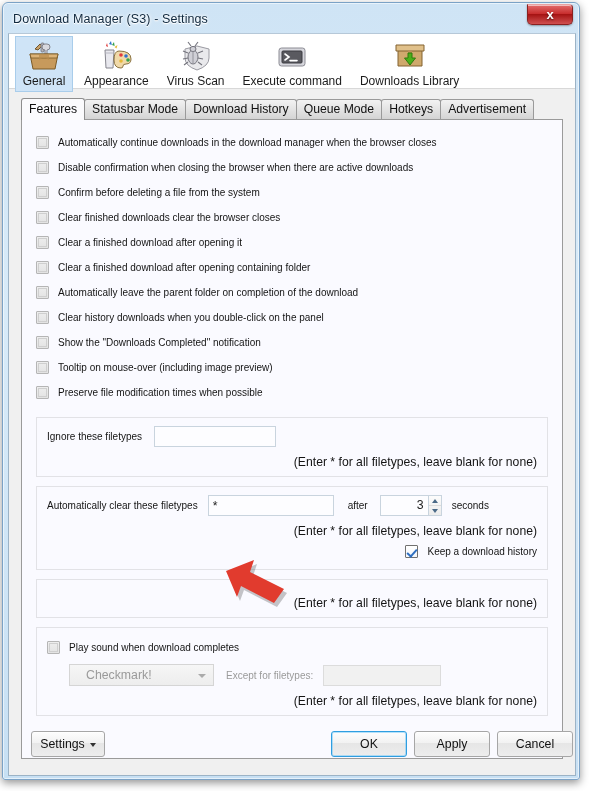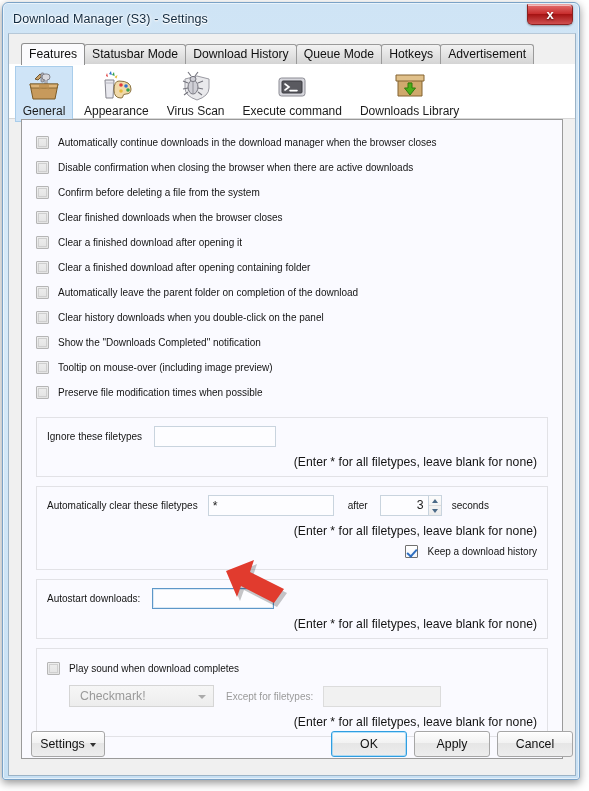--- a/index.html
+++ b/index.html
@@ -259,21 +259,21 @@
   .arr-up, .arr-dn { width:0;height:0;border-left:3px solid transparent;border-right:3px solid transparent; }
   .arr-up { border-bottom: 4px solid #4a6a88; }
   .arr-dn { border-top: 4px solid #4a6a88; }
 
   
   .combo {
     width: 145px; height: 22px;
     border: 1px solid #d5d5d5;
     background: linear-gradient(to bottom,#f6f6f6,#ededed);
     display: flex; align-items: center;
-    padding-left: 10px;
+    padding-left: 16px;
     font-size: 12.3px;
     color: #9a9a9a;
     position: relative;
     cursor: default;
   }
   .combo .caret {
     position: absolute; right: 7px; top: 9px;
     width:0;height:0;
     border-left:4px solid transparent;border-right:4px solid transparent;
     border-top:4px solid #aaaaaa;
@@ -329,29 +329,20 @@
 <div id="window">
 
   <div id="titlebar">
     <span id="title-text">Download Manager (S3) - Settings</span>
     <div id="close-button">
       <span>x</span>
     </div>
   </div>
 
   <div id="client">
-
-    <div id="tabstrip">
-      <div class="tab active"><span>Features</span></div>
-      <div class="tab"><span>Statusbar Mode</span></div>
-      <div class="tab"><span>Download History</span></div>
-      <div class="tab"><span>Queue Mode</span></div>
-      <div class="tab"><span>Hotkeys</span></div>
-      <div class="tab"><span>Advertisement</span></div>
-    </div>
 
     <div id="toolbar">
 
       <div class="tool selected">
         <span class="glyph">
           <svg width="34" height="32" viewBox="0 0 34 32">
             <path d="M8 9 L13 4 L15 6 L11 10 Z" fill="#c9a26b" stroke="#6f5530" stroke-width="1"></path>
             <rect x="14" y="3" width="3" height="9" rx="1" fill="#b8b8bd" stroke="#70707a" stroke-width="0.8"></rect>
             <path d="M20 4 q3 0 3 3 q0 3 -3 3 l0 5 l-2 0 l0 -5 q-3 0 -3 -3 q0 -3 3 -3 z" fill="#d8d8de" stroke="#6f6f78" stroke-width="0.8"></path>
             <path d="M3 14 L31 14 L28 29 L6 29 Z" fill="#c79a5c" stroke="#7a5a27" stroke-width="1"></path>
@@ -414,37 +405,46 @@
             <path d="M5 9 L29 9 L29 26 L5 26 Z" fill="#cfa96d" stroke="#836331" stroke-width="1"></path>
             <path d="M3 5 L31 5 L31 11 L3 11 Z" fill="#e0c08a" stroke="#836331" stroke-width="1"></path>
             <path d="M15 11 L19 11 L19 15 L15 15 Z" fill="#b99258"></path>
             <path d="M15 13 l4 0 l0 5 l3.5 0 l-5.5 7 l-5.5 -7 l3.5 0 z" fill="#49b019" stroke="#2e7a0d" stroke-width="1"></path>
           </svg>
         </span>
         <span class="caption">Downloads Library</span>
       </div>
     </div>
 
+    <div id="tabstrip">
+      <div class="tab active"><span>Features</span></div>
+      <div class="tab"><span>Statusbar Mode</span></div>
+      <div class="tab"><span>Download History</span></div>
+      <div class="tab"><span>Queue Mode</span></div>
+      <div class="tab"><span>Hotkeys</span></div>
+      <div class="tab"><span>Advertisement</span></div>
+    </div>
+
     <div id="tabpage">
 
       <div class="cbrow">
         <span class="cb inner"></span>
         <span class="cbtext">Automatically continue downloads in the download manager when the browser closes</span>
       </div>
       <div class="cbrow">
         <span class="cb inner"></span>
         <span class="cbtext">Disable confirmation when closing the browser when there are active downloads</span>
       </div>
       <div class="cbrow">
         <span class="cb inner"></span>
         <span class="cbtext">Confirm before deleting a file from the system</span>
       </div>
       <div class="cbrow">
         <span class="cb inner"></span>
-        <span class="cbtext">Clear finished downloads when the browser closes</span>
+        <span class="cbtext">Clear finished downloads clear the browser closes</span>
       </div>
       <div class="cbrow">
         <span class="cb inner"></span>
         <span class="cbtext">Clear a finished download after opening it</span>
       </div>
       <div class="cbrow">
         <span class="cb inner"></span>
         <span class="cbtext">Clear a finished download after opening containing folder</span>
       </div>
       <div class="cbrow">
@@ -495,24 +495,20 @@
           <span class="glabel" style="margin-left:10px;">seconds</span>
         </div>
         <div class="ghint">(Enter * for all filetypes, leave blank for none)</div>
         <div class="cbrow" style="justify-content:flex-end; height:22px; margin-top:2px;">
           <span class="cb checked"></span>
           <span class="cbtext">Keep a download history</span>
         </div>
       </div>
 
       <div class="group">
-        <div class="grow">
-          <span class="glabel">Autostart downloads:</span>
-          <input class="tbox focused" type="text" style="width: 122px; margin-left: 12px;" value="">
-        </div>
         <div class="ghint">(Enter * for all filetypes, leave blank for none)</div>
       </div>
 
       <div class="group">
         <div class="cbrow" style="height:22px;">
           <span class="cb inner"></span>
           <span class="cbtext">Play sound when download completes</span>
         </div>
         <div class="grow" style="margin-top:6px; margin-left:22px;">
           <span class="combo">

